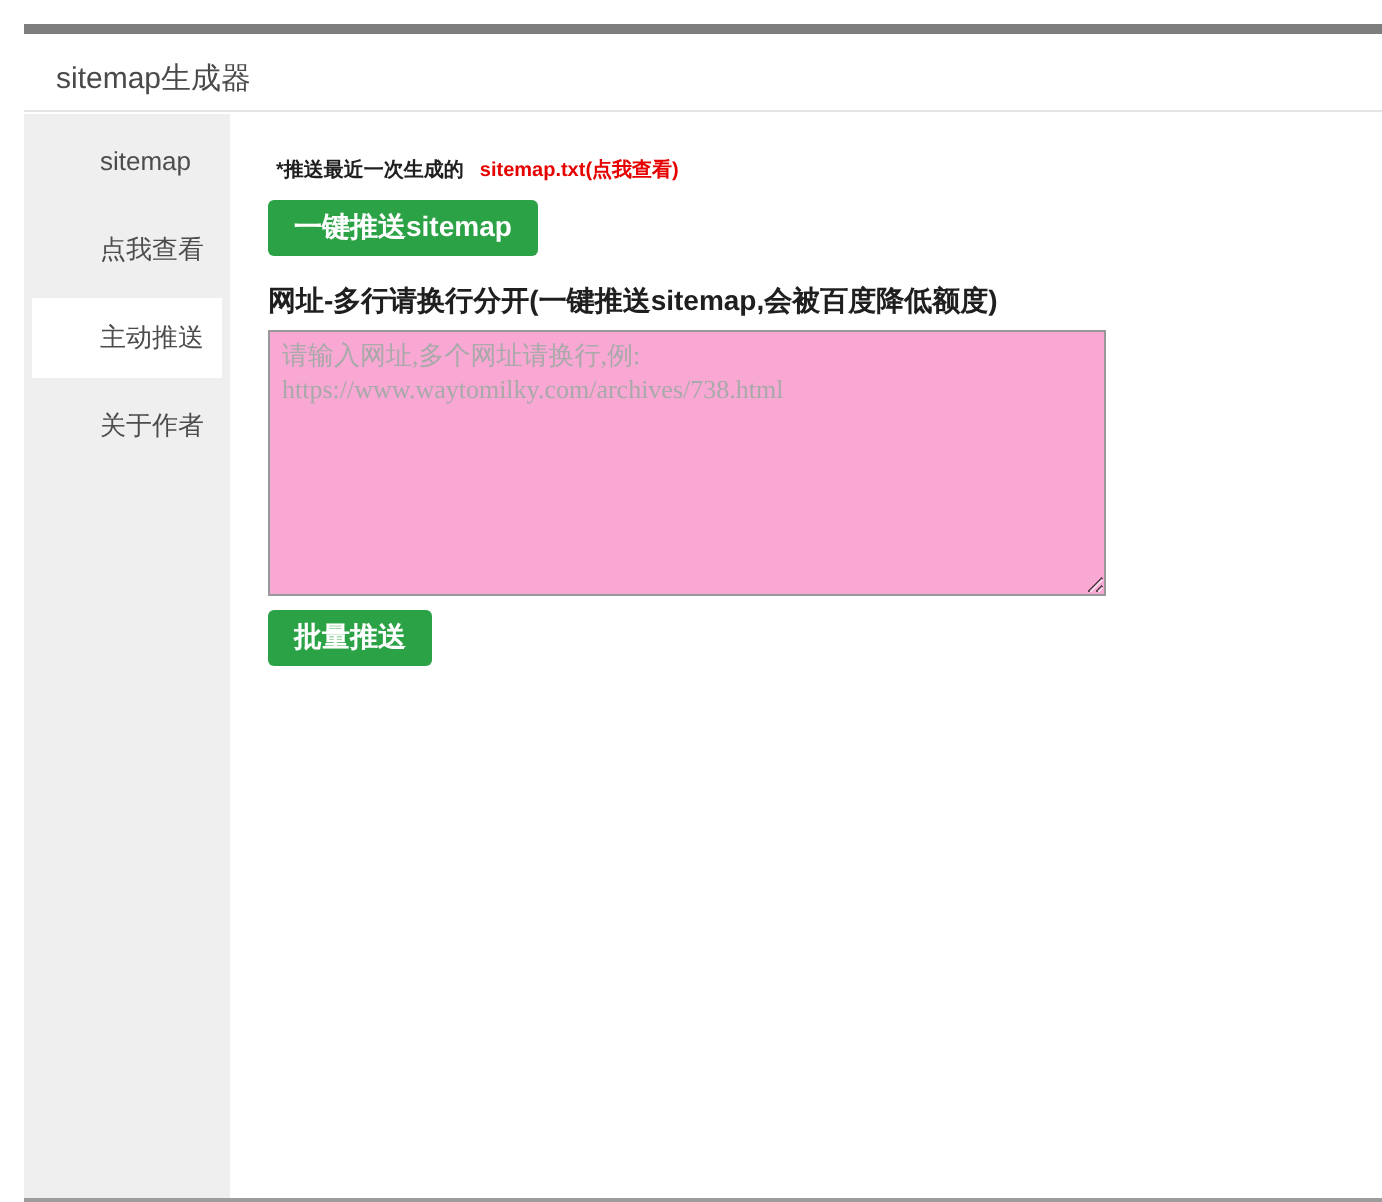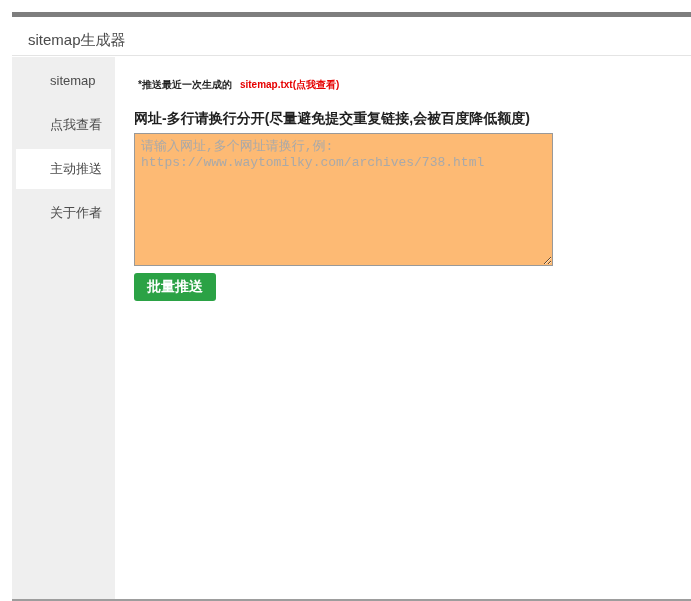--- a/index.html
+++ b/index.html
@@ -44,21 +44,21 @@
   .btn {
     display:block; border:none; background:#2ba245; color:#fff;
     font-weight:bold; font-size:14px; height:28px; padding:0 13px;
     border-radius:3px; cursor:pointer; font-family:inherit;
   }
   .btn-push { margin-top:4px; }
   .url-label { font-size:14px; font-weight:bold; margin-top:14px; height:18px; }
   .url-input {
     display:block; margin-top:5px; width:419px; height:133px;
     border:1px solid #999; font-size:13px; color:#333;
-    padding:3px 6px; font-family:Liberation Mono, monospace; resize:both; background:#fdba74;
+    padding:3px 6px; font-family:Liberation Serif, serif; resize:both; background:#f9a8d4;
   }
   .url-input::placeholder { color:#a9a9a9; }
   .btn-batch { margin-top:7px;font-family:Liberation Mono, monospace; }
   .bottom-bar {
     position:absolute; bottom:0; left:0; width:100%; height:6px;
     background:#9d9d9d;
   }
 </style>
 </head>
 <body>
@@ -86,22 +86,23 @@
   <div class="side-item">
     <span>关于作者</span>
   </div>
 </div>
 
 <div class="main">
   <div class="note">
     <span>*推送最近一次生成的</span><span class="link">sitemap.txt(点我查看)</span>
   </div>
 
+  <button class="btn btn-push">一键推送sitemap</button>
 
-  <div class="url-label">网址-多行请换行分开(尽量避免提交重复链接,会被百度降低额度)</div>
+  <div class="url-label">网址-多行请换行分开(一键推送sitemap,会被百度降低额度)</div>
 
   <textarea class="url-input" placeholder="请输入网址,多个网址请换行,例:
 https://www.waytomilky.com/archives/738.html" style=""></textarea>
 
   <button class="btn btn-batch">批量推送</button>
 </div>
 
 <div class="bottom-bar"></div>
 
 </body></html>

